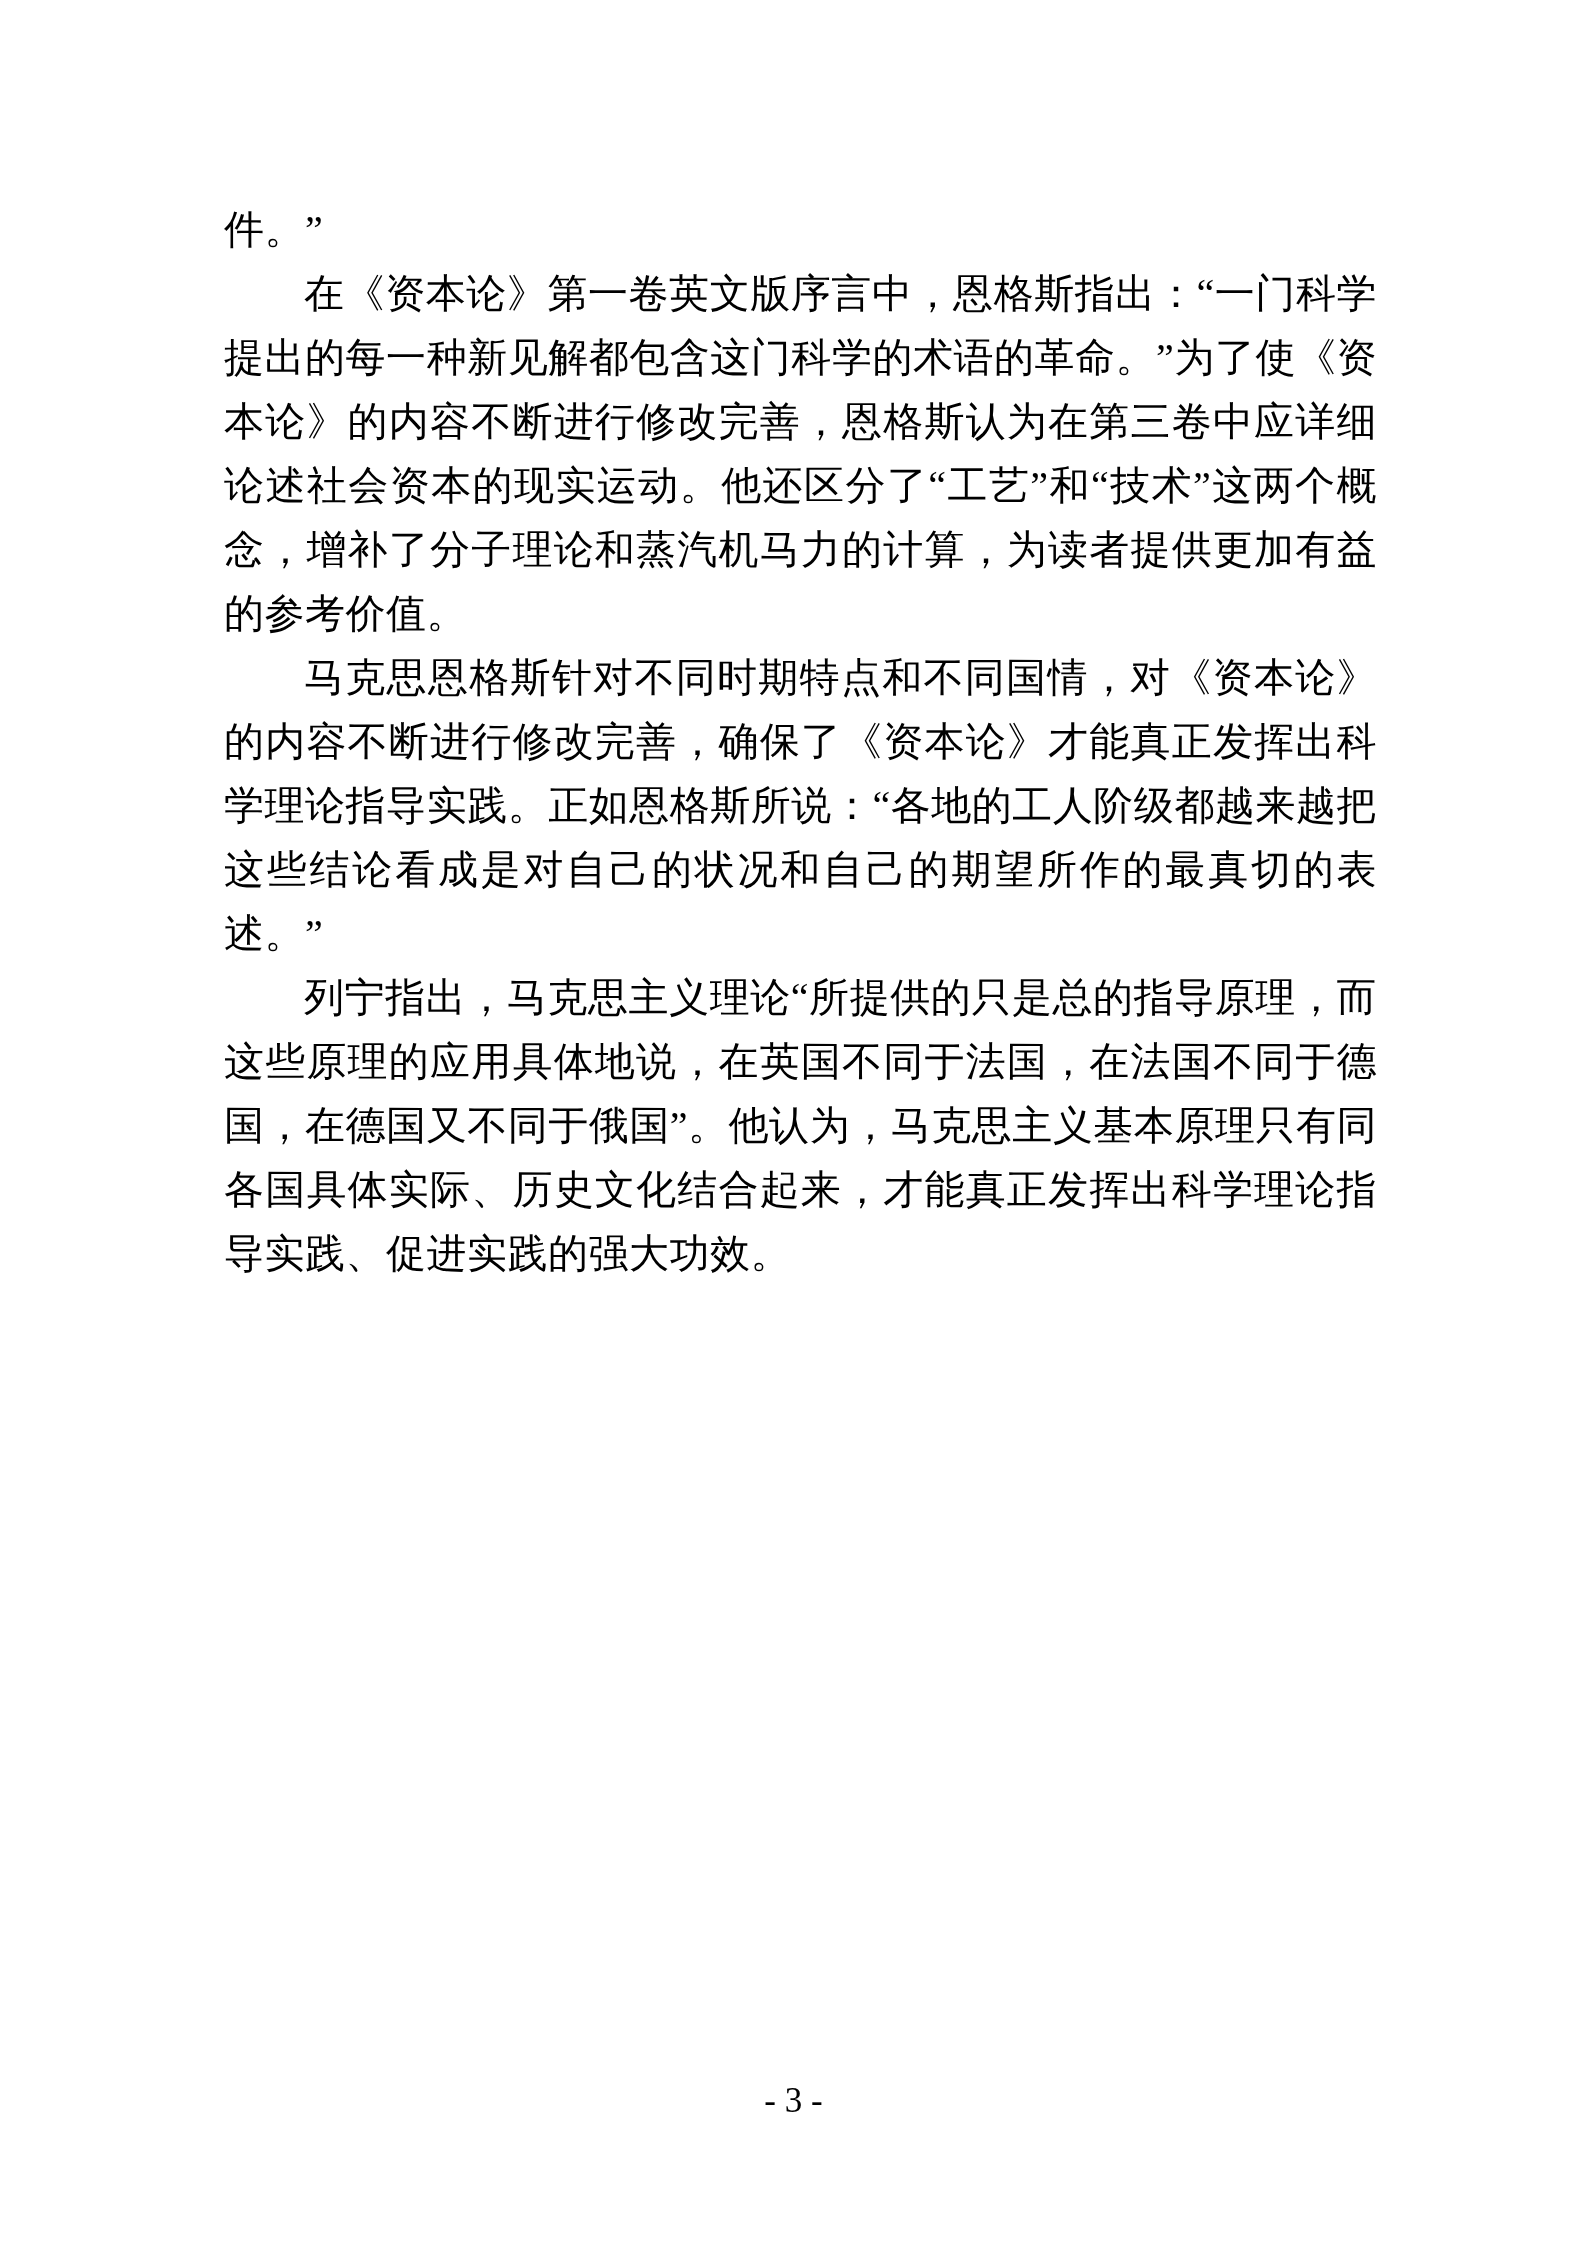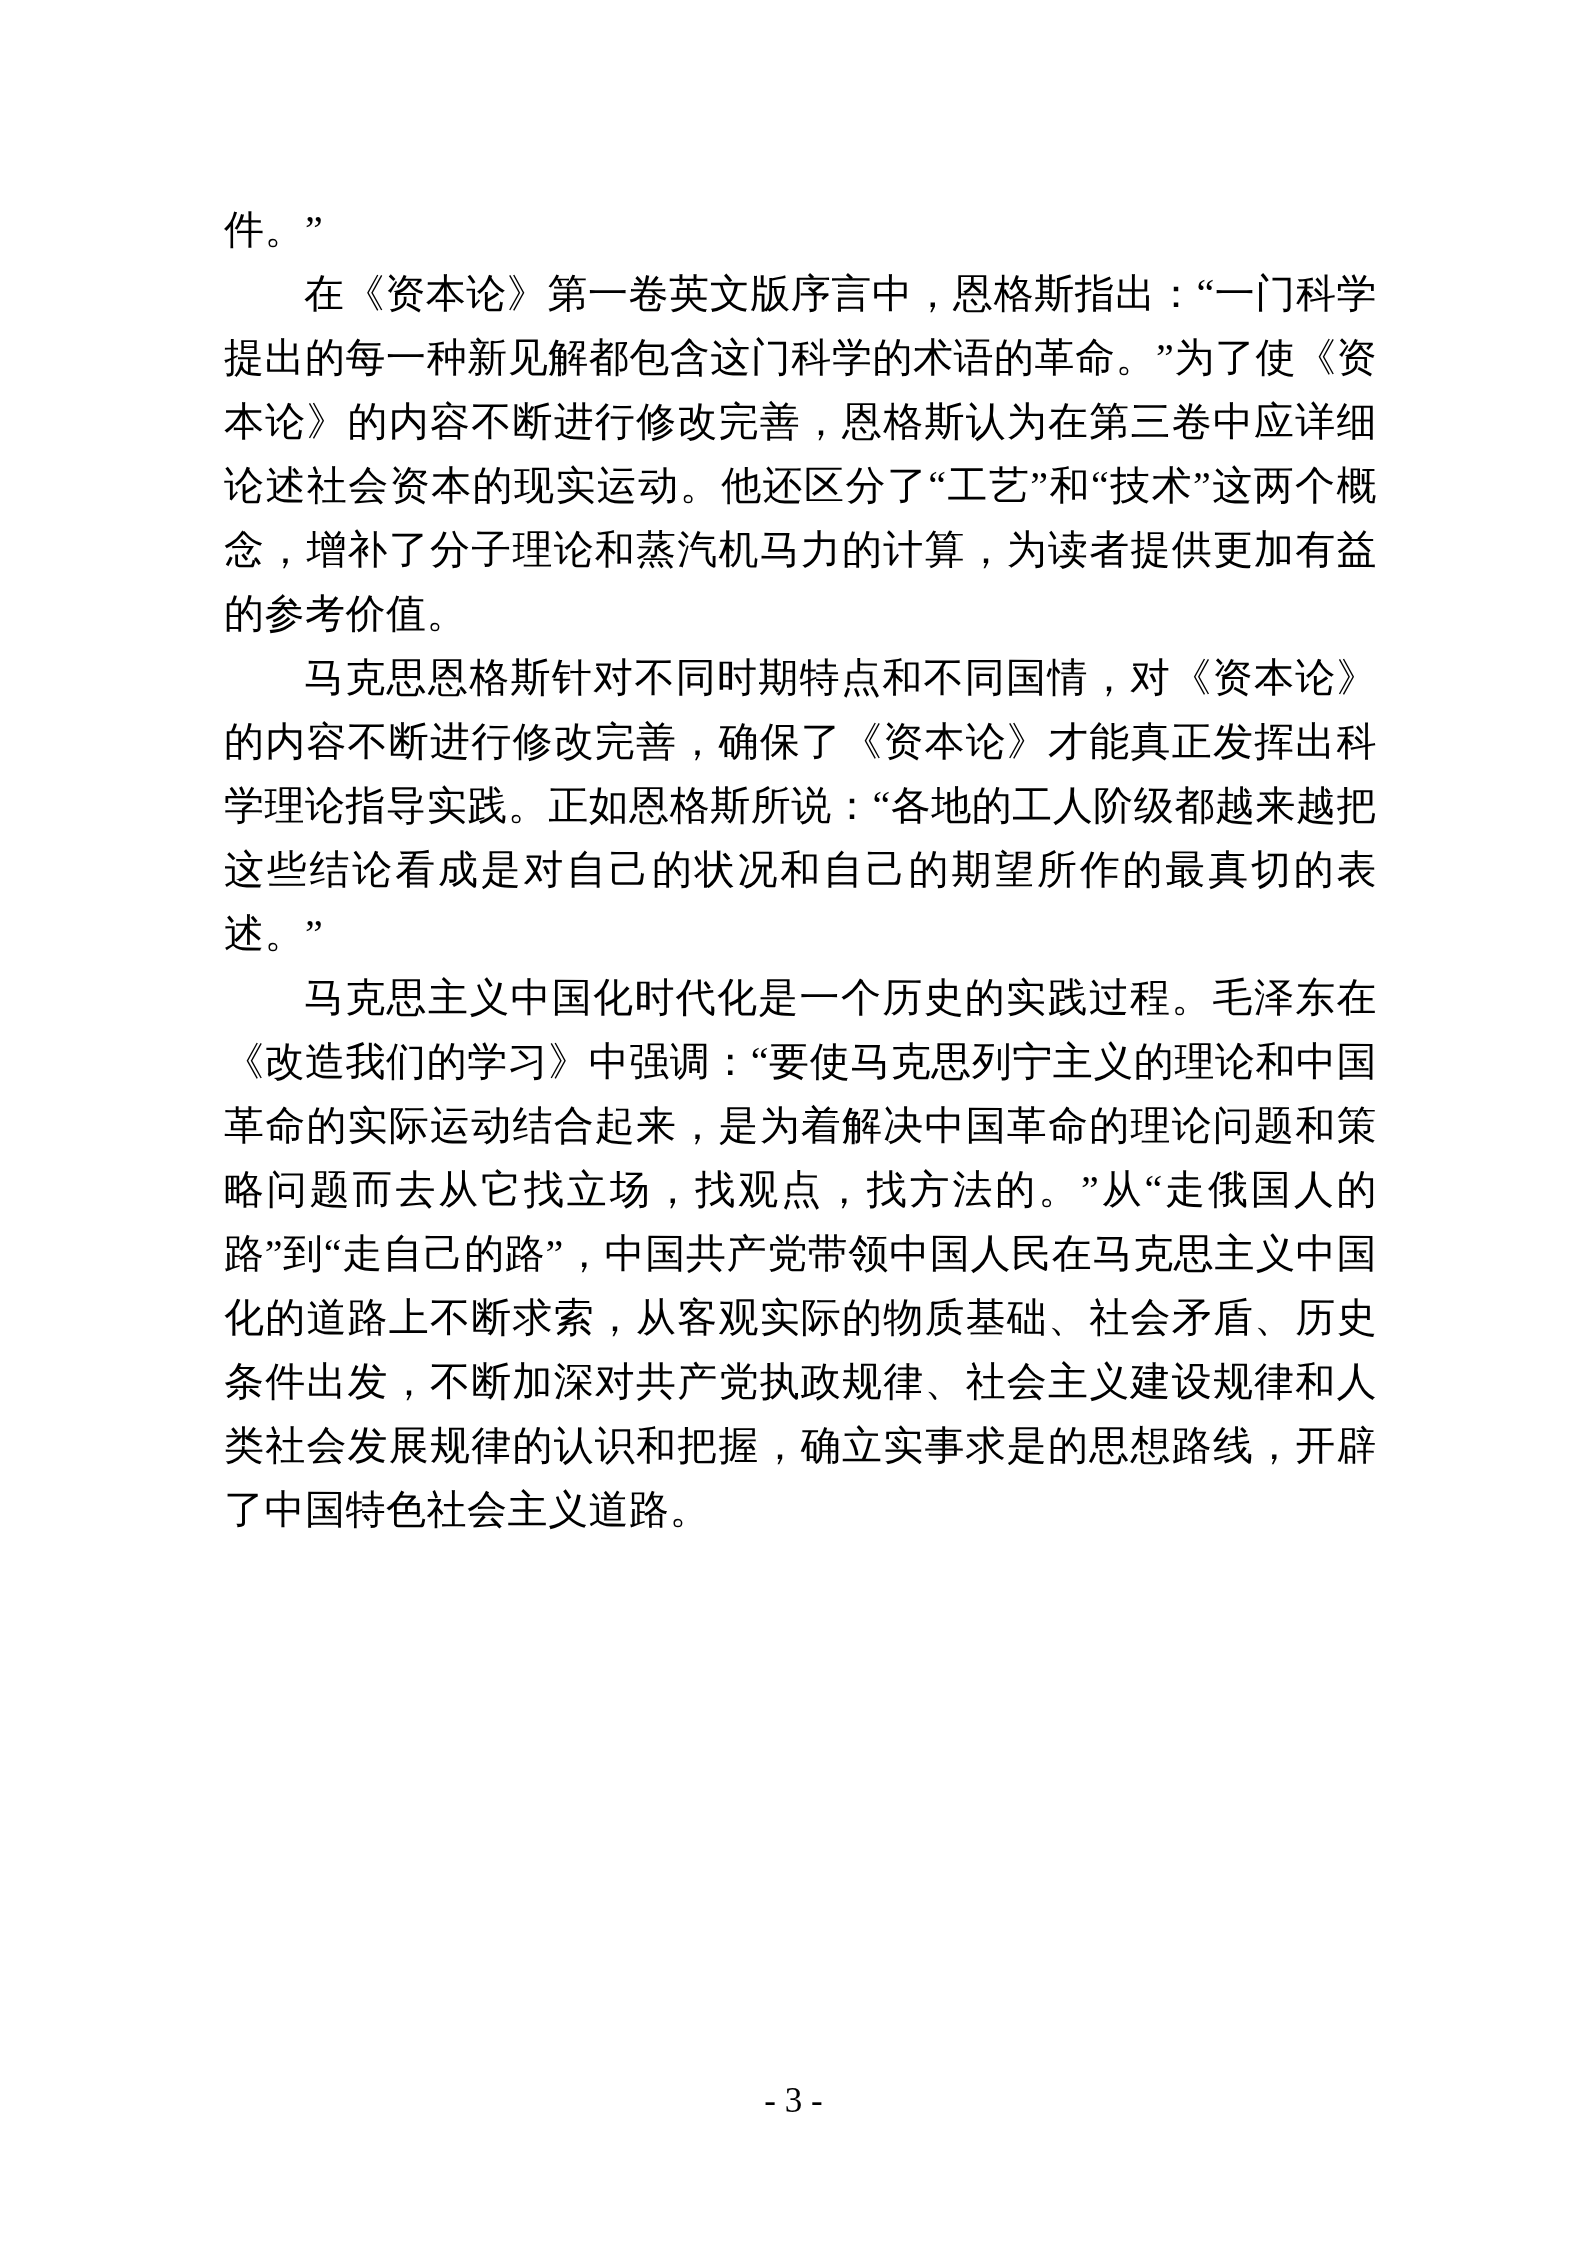--- a/index.html
+++ b/index.html
@@ -52,18 +52,18 @@
   }
 </style>
 </head>
 <body style="background: rgb(255, 255, 255); color: rgb(0, 0, 0);">
 
 <div class="page">
   <div class="content" id="paragraph-container">
       <p class="para">件。”</p>
       <p class="para indent">在《资本论》第一卷英文版序言中，恩格斯指出：“一门科学提出的每一种新见解都包含这门科学的术语的革命。”为了使《资本论》的内容不断进行修改完善，恩格斯认为在第三卷中应详细论述社会资本的现实运动。他还区分了“工艺”和“技术”这两个概念，增补了分子理论和蒸汽机马力的计算，为读者提供更加有益的参考价值。</p>
       <p class="para indent">马克思恩格斯针对不同时期特点和不同国情，对《资本论》的内容不断进行修改完善，确保了《资本论》才能真正发挥出科学理论指导实践。正如恩格斯所说：“各地的工人阶级都越来越把这些结论看成是对自己的状况和自己的期望所作的最真切的表述。”</p>
-      <p class="para indent">马克思主义中国化时代化是一个历史的实践过程。毛泽东在《改造我们的学习》中强调：“要使马克思列宁主义的理论和中国革命的实际运动结合起来，是为着解决中国革命的理论问题和策略问题而去从它找立场，找观点，找方法的。”从“走俄国人的路”到“走自己的路”，中国共产党带领中国人民在马克思主义中国化的道路上不断求索，从客观实际的物质基础、社会矛盾、历史条件出发，不断加深对共产党执政规律、社会主义建设规律和人类社会发展规律的认识和把握，确立实事求是的思想路线，开辟了中国特色社会主义道路。</p>
+      <p class="para indent">列宁指出，马克思主义理论“所提供的只是总的指导原理，而这些原理的应用具体地说，在英国不同于法国，在法国不同于德国，在德国又不同于俄国”。他认为，马克思主义基本原理只有同各国具体实际、历史文化结合起来，才能真正发挥出科学理论指导实践、促进实践的强大功效。</p>
     </div>
   <div class="footer">
     <span>- 3 -</span>
   </div>
 </div>
 
 </body></html>

